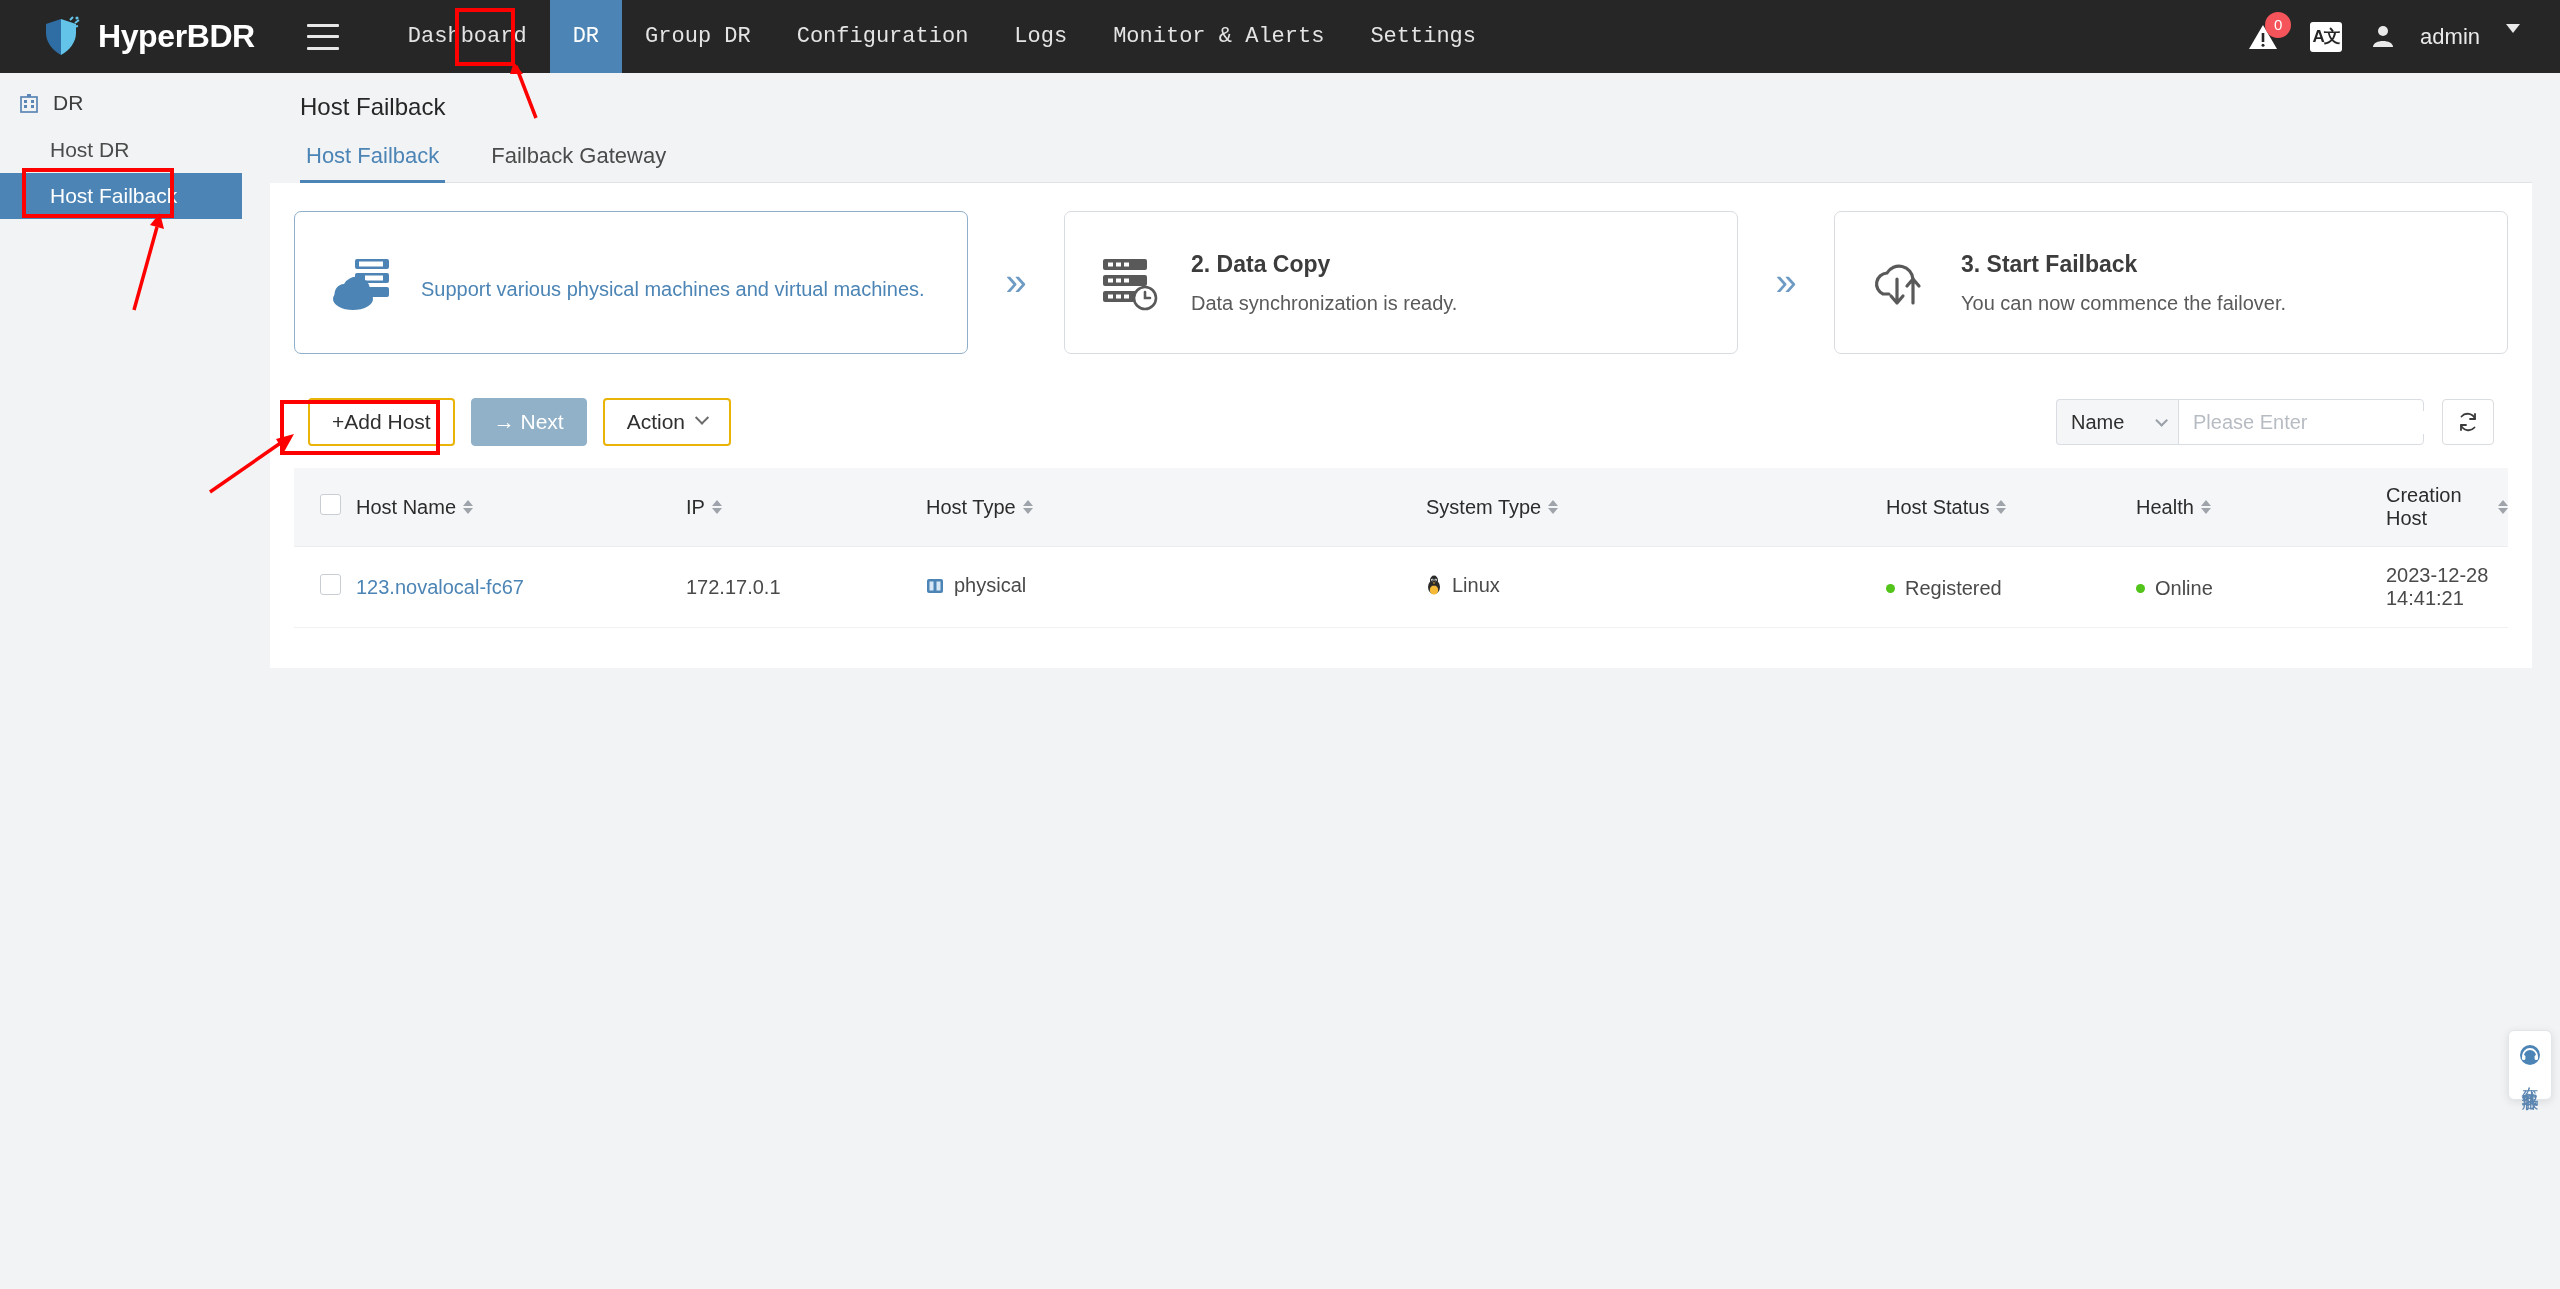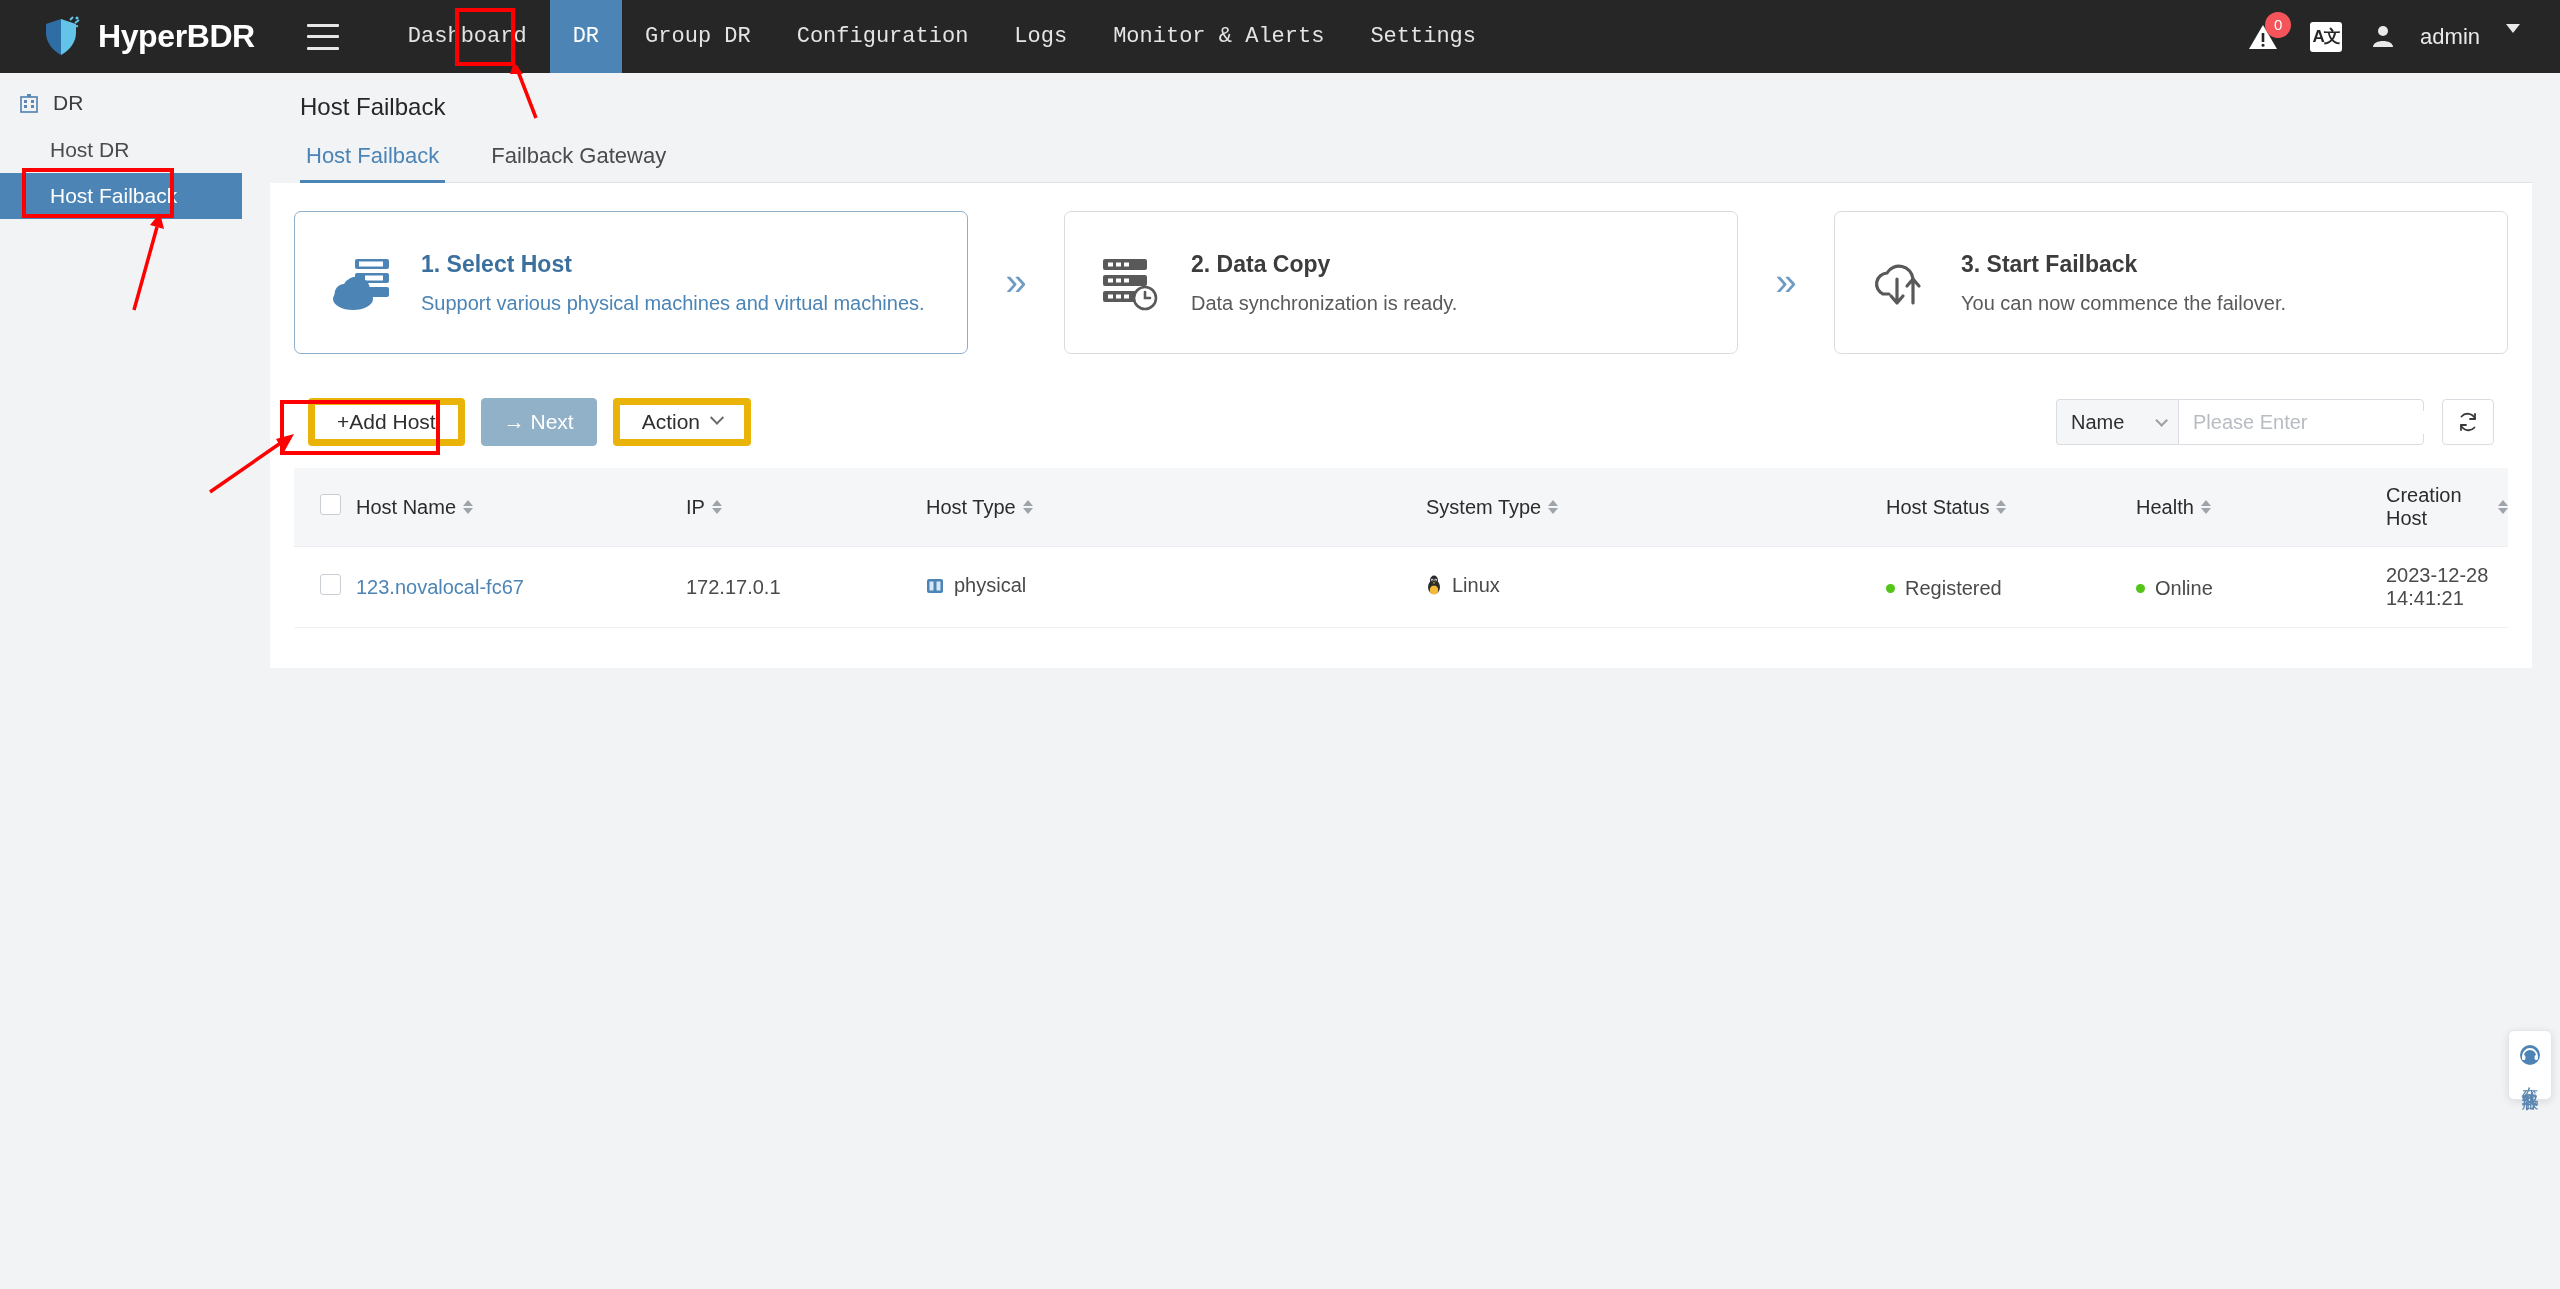--- a/index.html
+++ b/index.html
@@ -125,21 +125,21 @@
 
   
   .toolbar {
     display: flex; align-items: center; margin-top: 44px; padding: 0 14px;
   }
   .btn {
     height: 48px; border-radius: 4px; font-size: 21px;
     display: inline-flex; align-items: center; justify-content: center;
     padding: 0 22px; cursor: pointer; white-space: nowrap;
   }
-  .btn-default { background: #fff; border: 7px solid #eab308; color: #2f2f2f; }
+  .btn-default { background: #fff; border: 2px solid #eab308; color: #2f2f2f; }
   .btn-primary { background: #91b1c9; border: 1px solid #91b1c9; color: #ffffff; }
   .btn + .btn { margin-left: 16px; }
   .btn .chev {
     display: inline-block; margin-left: 12px;
     width: 10px; height: 10px; border-right: 2px solid #6b6b6b;
     border-bottom: 2px solid #6b6b6b; transform: rotate(45deg) translate(-3px,-3px);
   }
 
   .toolbar-right { margin-left: auto; display: flex; align-items: center; }
   .select-box {
@@ -303,21 +303,20 @@
             <rect x="26" y="6" width="34" height="10" rx="2" fill="#4c85b5"></rect>
             <rect x="30" y="8.5" width="24" height="5" fill="#ffffff"></rect>
             <rect x="26" y="20" width="34" height="10" rx="2" fill="#4c85b5"></rect>
             <rect x="36" y="22.5" width="18" height="5" fill="#ffffff"></rect>
             <rect x="26" y="34" width="34" height="10" rx="2" fill="#4c85b5"></rect>
             <path d="M6 44 a10 10 0 0 1 9 -13 a14 14 0 0 1 26 4 a8 8 0 0 1 -1 9 Z" fill="#4c85b5"></path>
             <ellipse cx="24" cy="46" rx="20" ry="11" fill="#4c85b5"></ellipse>
           </svg>
         </span>
         <div>
-          <div class="step-title">1. Select Host</div>
           <div class="step-desc">Support various physical machines and virtual machines.</div>
         </div>
       </div>
 
       <div class="step-sep">»</div>
 
       <div class="step-card plain">
         <span class="step-icon">
           <svg width="66" height="60" viewBox="0 0 66 60">
             <rect x="4" y="6" width="44" height="11" rx="2" fill="#595959"></rect>

